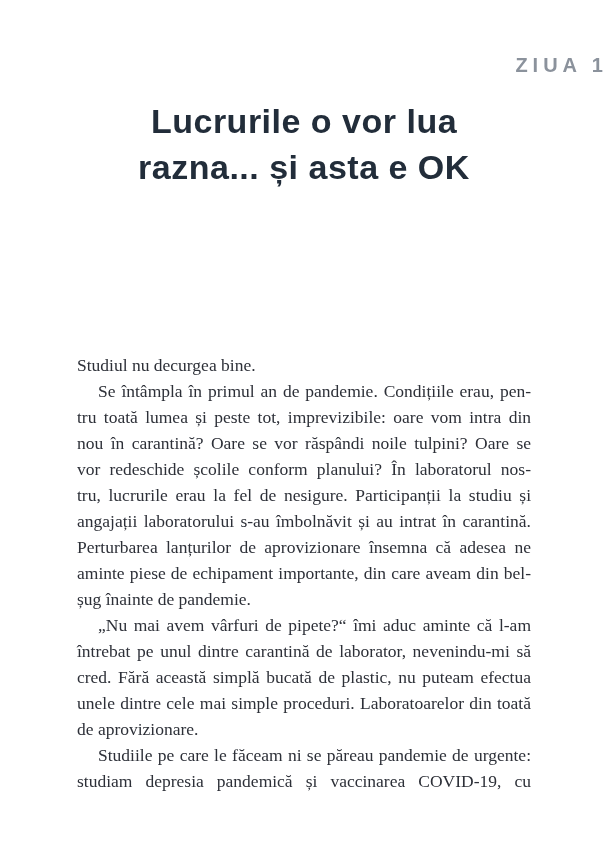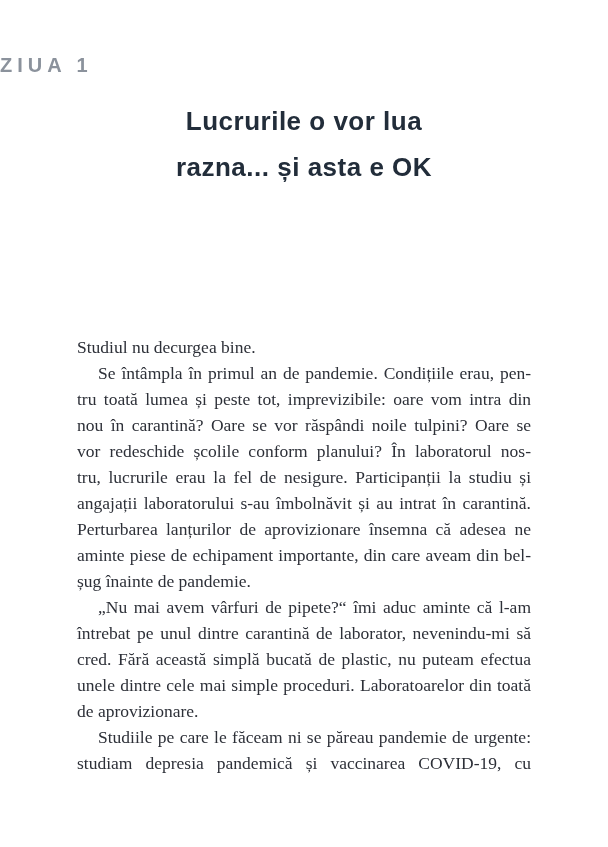--- a/index.html
+++ b/index.html
@@ -10,41 +10,41 @@
     font-family: "Liberation Serif", serif;
   }
   .page {
     position: relative;
     width: 608px; height: 847px;
     background: var(--bg, #ffffff);
   }
   .kicker {
     position: absolute;
     top: 54px; left: 0; width: 608px;
-    text-align: left;
+    text-align: right;
     font-family: "Liberation Sans", sans-serif;
     font-weight: 700;
     font-size: 20px;
     letter-spacing: 5px;
     color: var(--kicker-color, #8b929c);
   }
   .title {
     position: absolute;
     top: 98px; left: 0; width: 608px;
     text-align: center;
     font-family: "Liberation Sans", sans-serif;
     font-weight: 700;
-    font-size: 26px;
+    font-size: 34px;
     line-height: 46px;
     letter-spacing: 0.5px;
     color: var(--title-color, #222d3a);
   }
   .body-text {
     position: absolute;
-    top: 334px; left: 77px;
+    top: 352px; left: 77px;
     width: 454px;
     font-family: "Liberation Serif", serif;
     font-size: 17.5px;
     line-height: 26px;
     color: var(--body-color, #2d3038);
   }
   .bline {
     text-align: justify;
     text-align-last: justify;
     white-space: normal;

